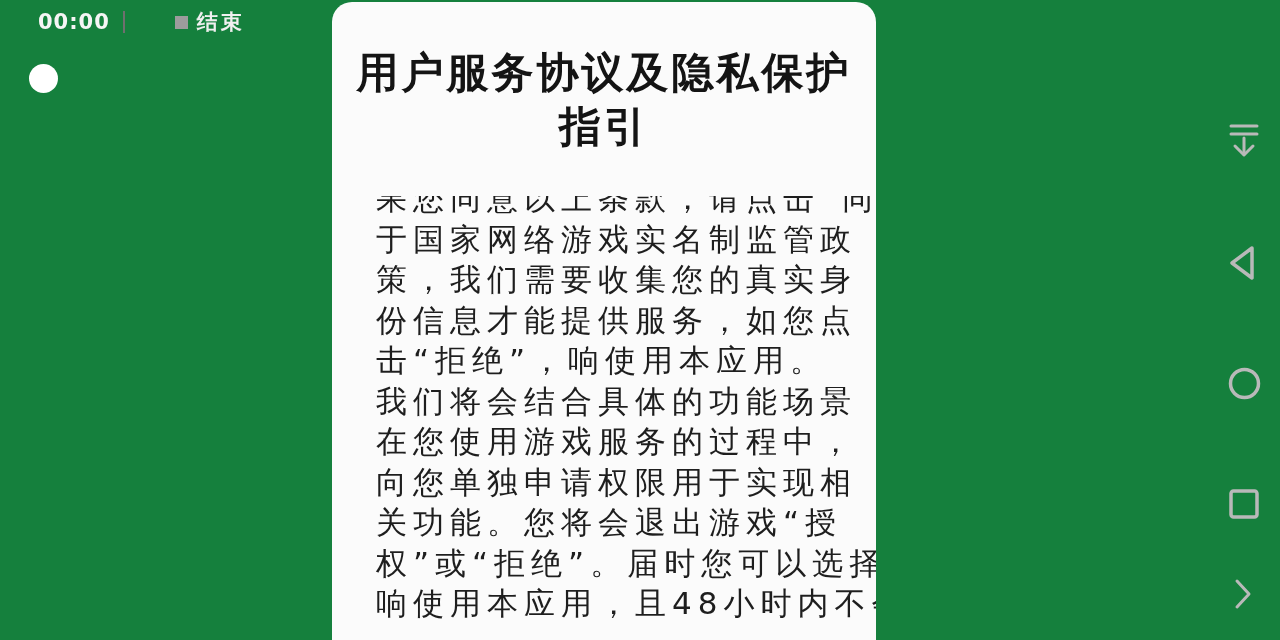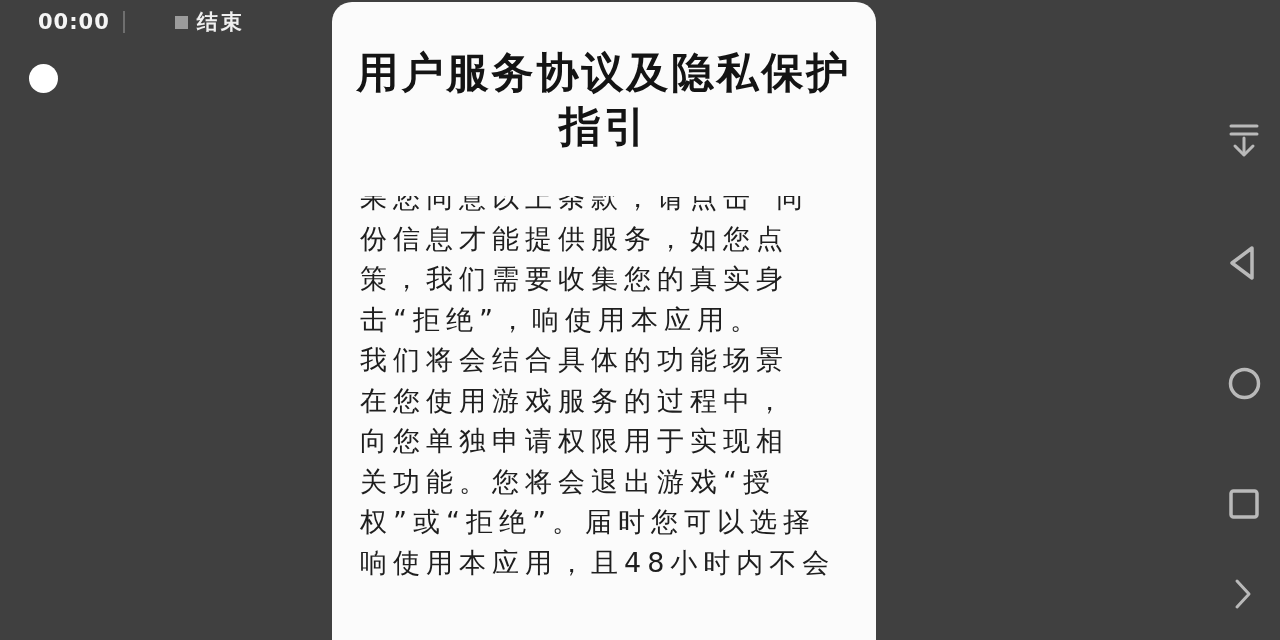--- a/index.html
+++ b/index.html
@@ -2,21 +2,21 @@
 <html><head>
 <meta charset="utf-8">
 <style>
   * { margin: 0; padding: 0; box-sizing: border-box; }
   html, body {
     width: 1280px; height: 640px;
     overflow: hidden;
     background: #000000;
     font-family: "DejaVu Sans", sans-serif;
   }
-  .stage { position: relative; width: 1280px; height: 640px; background: #404040; }
+  .stage { position: relative; width: 1280px; height: 640px; background: #15803d; }
 
   
   .status-bar {
     position: absolute; left: 38px; top: 8px;
     display: flex; align-items: center;
     color: #f2f2f2;
   }
   .status-time {
     font-size: 21px; font-weight: bold; letter-spacing: 1px;
     color: #f5f5f5;
@@ -58,25 +58,26 @@
     color: #141414;
   }
   .dialog-body-viewport {
     position: absolute; left: 0; right: 0;
     top: 194px; bottom: 0;
     overflow: hidden;
     padding: 0 26px 0 28px;
   }
   .dialog-body-scroll { margin-top: -18px; }
   .body-line {
-    font-size: 27px;
+    font-size: 31px;
     line-height: 40.5px;
     letter-spacing: 6px;
     color: #1e1e1e;
     white-space: nowrap;
+    margin-left: 16px;
   }
 
   
   .nav-icon { position: absolute; cursor: pointer; line-height: 0; }
   .nav-icon svg { display: block; }
   .icon-hide-nav  { left: 1227px; top: 123px; }
   .icon-back      { left: 1225px; top: 243px; }
   .icon-home      { left: 1227px; top: 366px; }
   .icon-recents   { left: 1229px; top: 489px; }
   .icon-expand    { left: 1233px; top: 577px; }
@@ -98,22 +99,23 @@
   <div class="record-bubble"></div>
 
   <div class="dialog">
     <div class="dialog-title">
       <div>用户服务协议及隐私保护</div>
       <div>指引</div>
     </div>
     <div class="dialog-body-viewport">
       <div class="dialog-body-scroll">
         <div class="body-line">果您同意以上条款，请点击“同</div>
+        <div class="body-line">于国家网络游戏实名制监管政</div>
+        <div class="body-line">策，我们需要收集您的真实身</div>
         <div class="body-line">份信息才能提供服务，如您点</div>
-        <div class="body-line">策，我们需要收集您的真实身</div>
         <div class="body-line">击“拒绝”，响使用本应用。</div>
         <div class="body-line">我们将会结合具体的功能场景</div>
         <div class="body-line">在您使用游戏服务的过程中，</div>
         <div class="body-line">向您单独申请权限用于实现相</div>
         <div class="body-line">关功能。您将会退出游戏“授</div>
         <div class="body-line">权”或“拒绝”。届时您可以选择</div>
         <div class="body-line">响使用本应用，且48小时内不会</div>
       </div>
     </div>
   </div>

